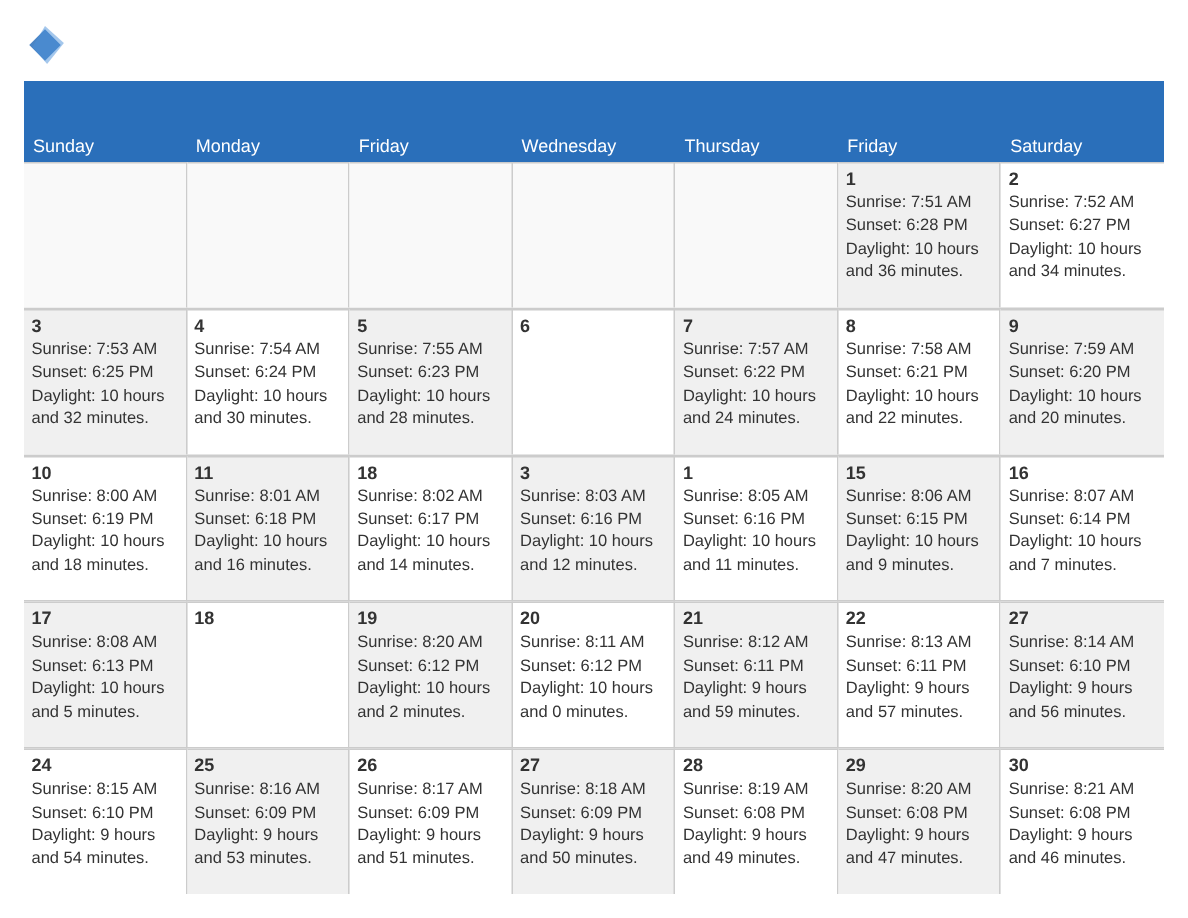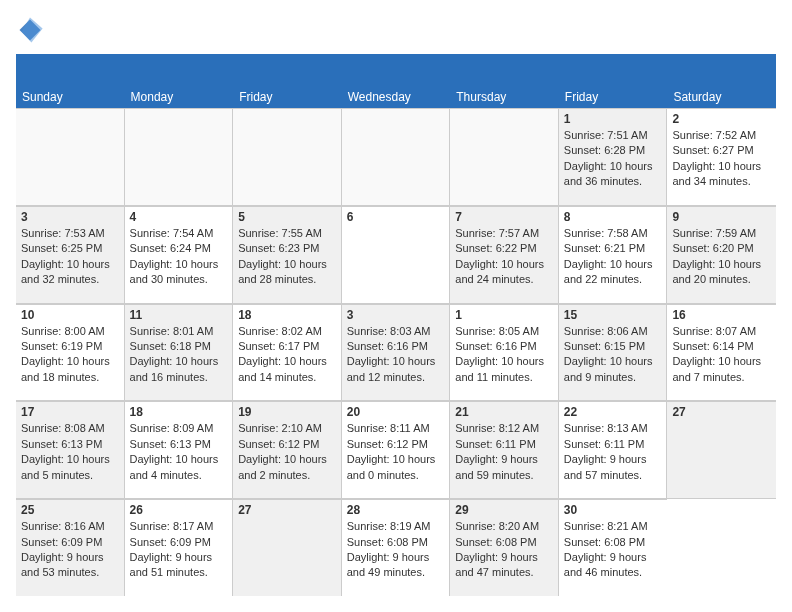--- a/index.html
+++ b/index.html
@@ -259,27 +259,24 @@
         </div>
         <div class="cal-row">
           <div class="cal-cell shaded">
             <span class="day-num">17</span>
             <div class="day-info">Sunrise: 8:08 AM
 Sunset: 6:13 PM
 Daylight: 10 hours and 5 minutes.</div>
           </div>
           <div class="cal-cell">
             <span class="day-num">18</span>
-            <div class="day-info">Sunrise: 8:09 AM
-Sunset: 6:13 PM
-Daylight: 10 hours and 4 minutes.</div>
           </div>
           <div class="cal-cell shaded">
             <span class="day-num">19</span>
-            <div class="day-info">Sunrise: 2:10 AM
+            <div class="day-info">Sunrise: 8:20 AM
 Sunset: 6:12 PM
 Daylight: 10 hours and 2 minutes.</div>
           </div>
           <div class="cal-cell">
             <span class="day-num">20</span>
             <div class="day-info">Sunrise: 8:11 AM
 Sunset: 6:12 PM
 Daylight: 10 hours and 0 minutes.</div>
           </div>
           <div class="cal-cell shaded">
@@ -289,37 +286,49 @@
 Daylight: 9 hours and 59 minutes.</div>
           </div>
           <div class="cal-cell">
             <span class="day-num">22</span>
             <div class="day-info">Sunrise: 8:13 AM
 Sunset: 6:11 PM
 Daylight: 9 hours and 57 minutes.</div>
           </div>
           <div class="cal-cell shaded">
             <span class="day-num">27</span>
-          </div>
-        </div>
-        <div class="cal-row">
+            <div class="day-info">Sunrise: 8:14 AM
+Sunset: 6:10 PM
+Daylight: 9 hours and 56 minutes.</div>
+          </div>
+        </div>
+        <div class="cal-row">
+          <div class="cal-cell">
+            <span class="day-num">24</span>
+            <div class="day-info">Sunrise: 8:15 AM
+Sunset: 6:10 PM
+Daylight: 9 hours and 54 minutes.</div>
+          </div>
           <div class="cal-cell shaded">
             <span class="day-num">25</span>
             <div class="day-info">Sunrise: 8:16 AM
 Sunset: 6:09 PM
 Daylight: 9 hours and 53 minutes.</div>
           </div>
           <div class="cal-cell">
             <span class="day-num">26</span>
             <div class="day-info">Sunrise: 8:17 AM
 Sunset: 6:09 PM
 Daylight: 9 hours and 51 minutes.</div>
           </div>
           <div class="cal-cell shaded">
             <span class="day-num">27</span>
+            <div class="day-info">Sunrise: 8:18 AM
+Sunset: 6:09 PM
+Daylight: 9 hours and 50 minutes.</div>
           </div>
           <div class="cal-cell">
             <span class="day-num">28</span>
             <div class="day-info">Sunrise: 8:19 AM
 Sunset: 6:08 PM
 Daylight: 9 hours and 49 minutes.</div>
           </div>
           <div class="cal-cell shaded">
             <span class="day-num">29</span>
             <div class="day-info">Sunrise: 8:20 AM

